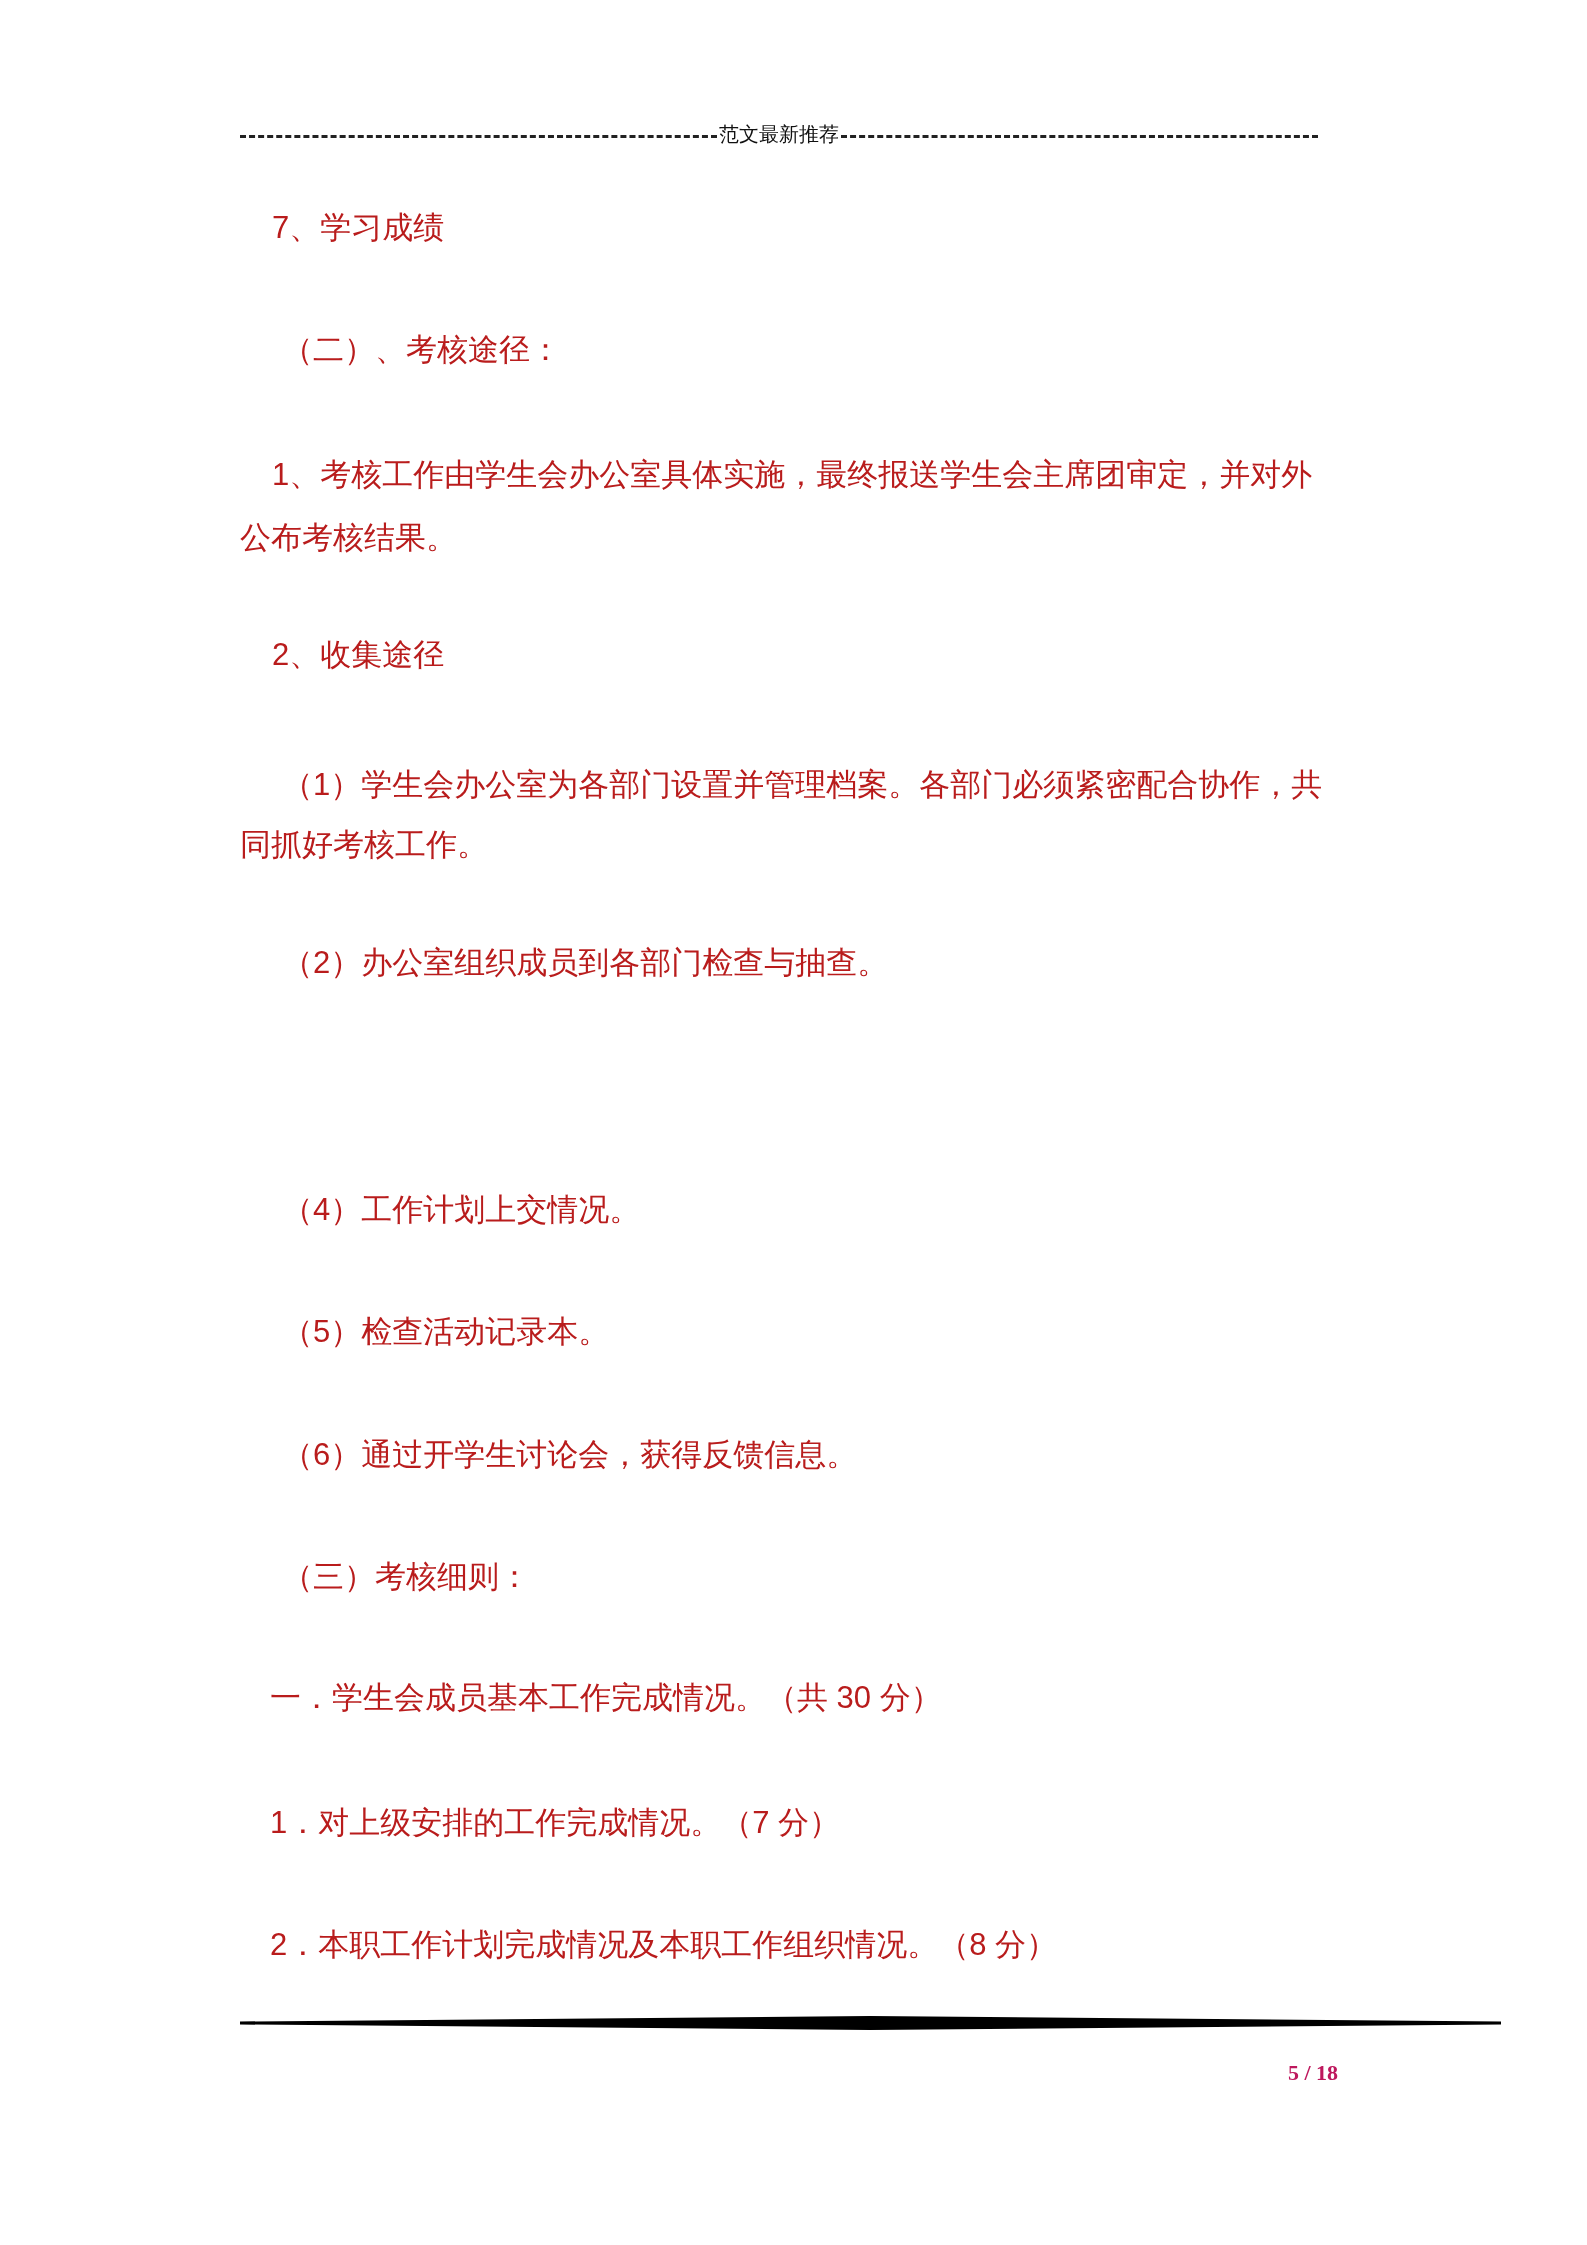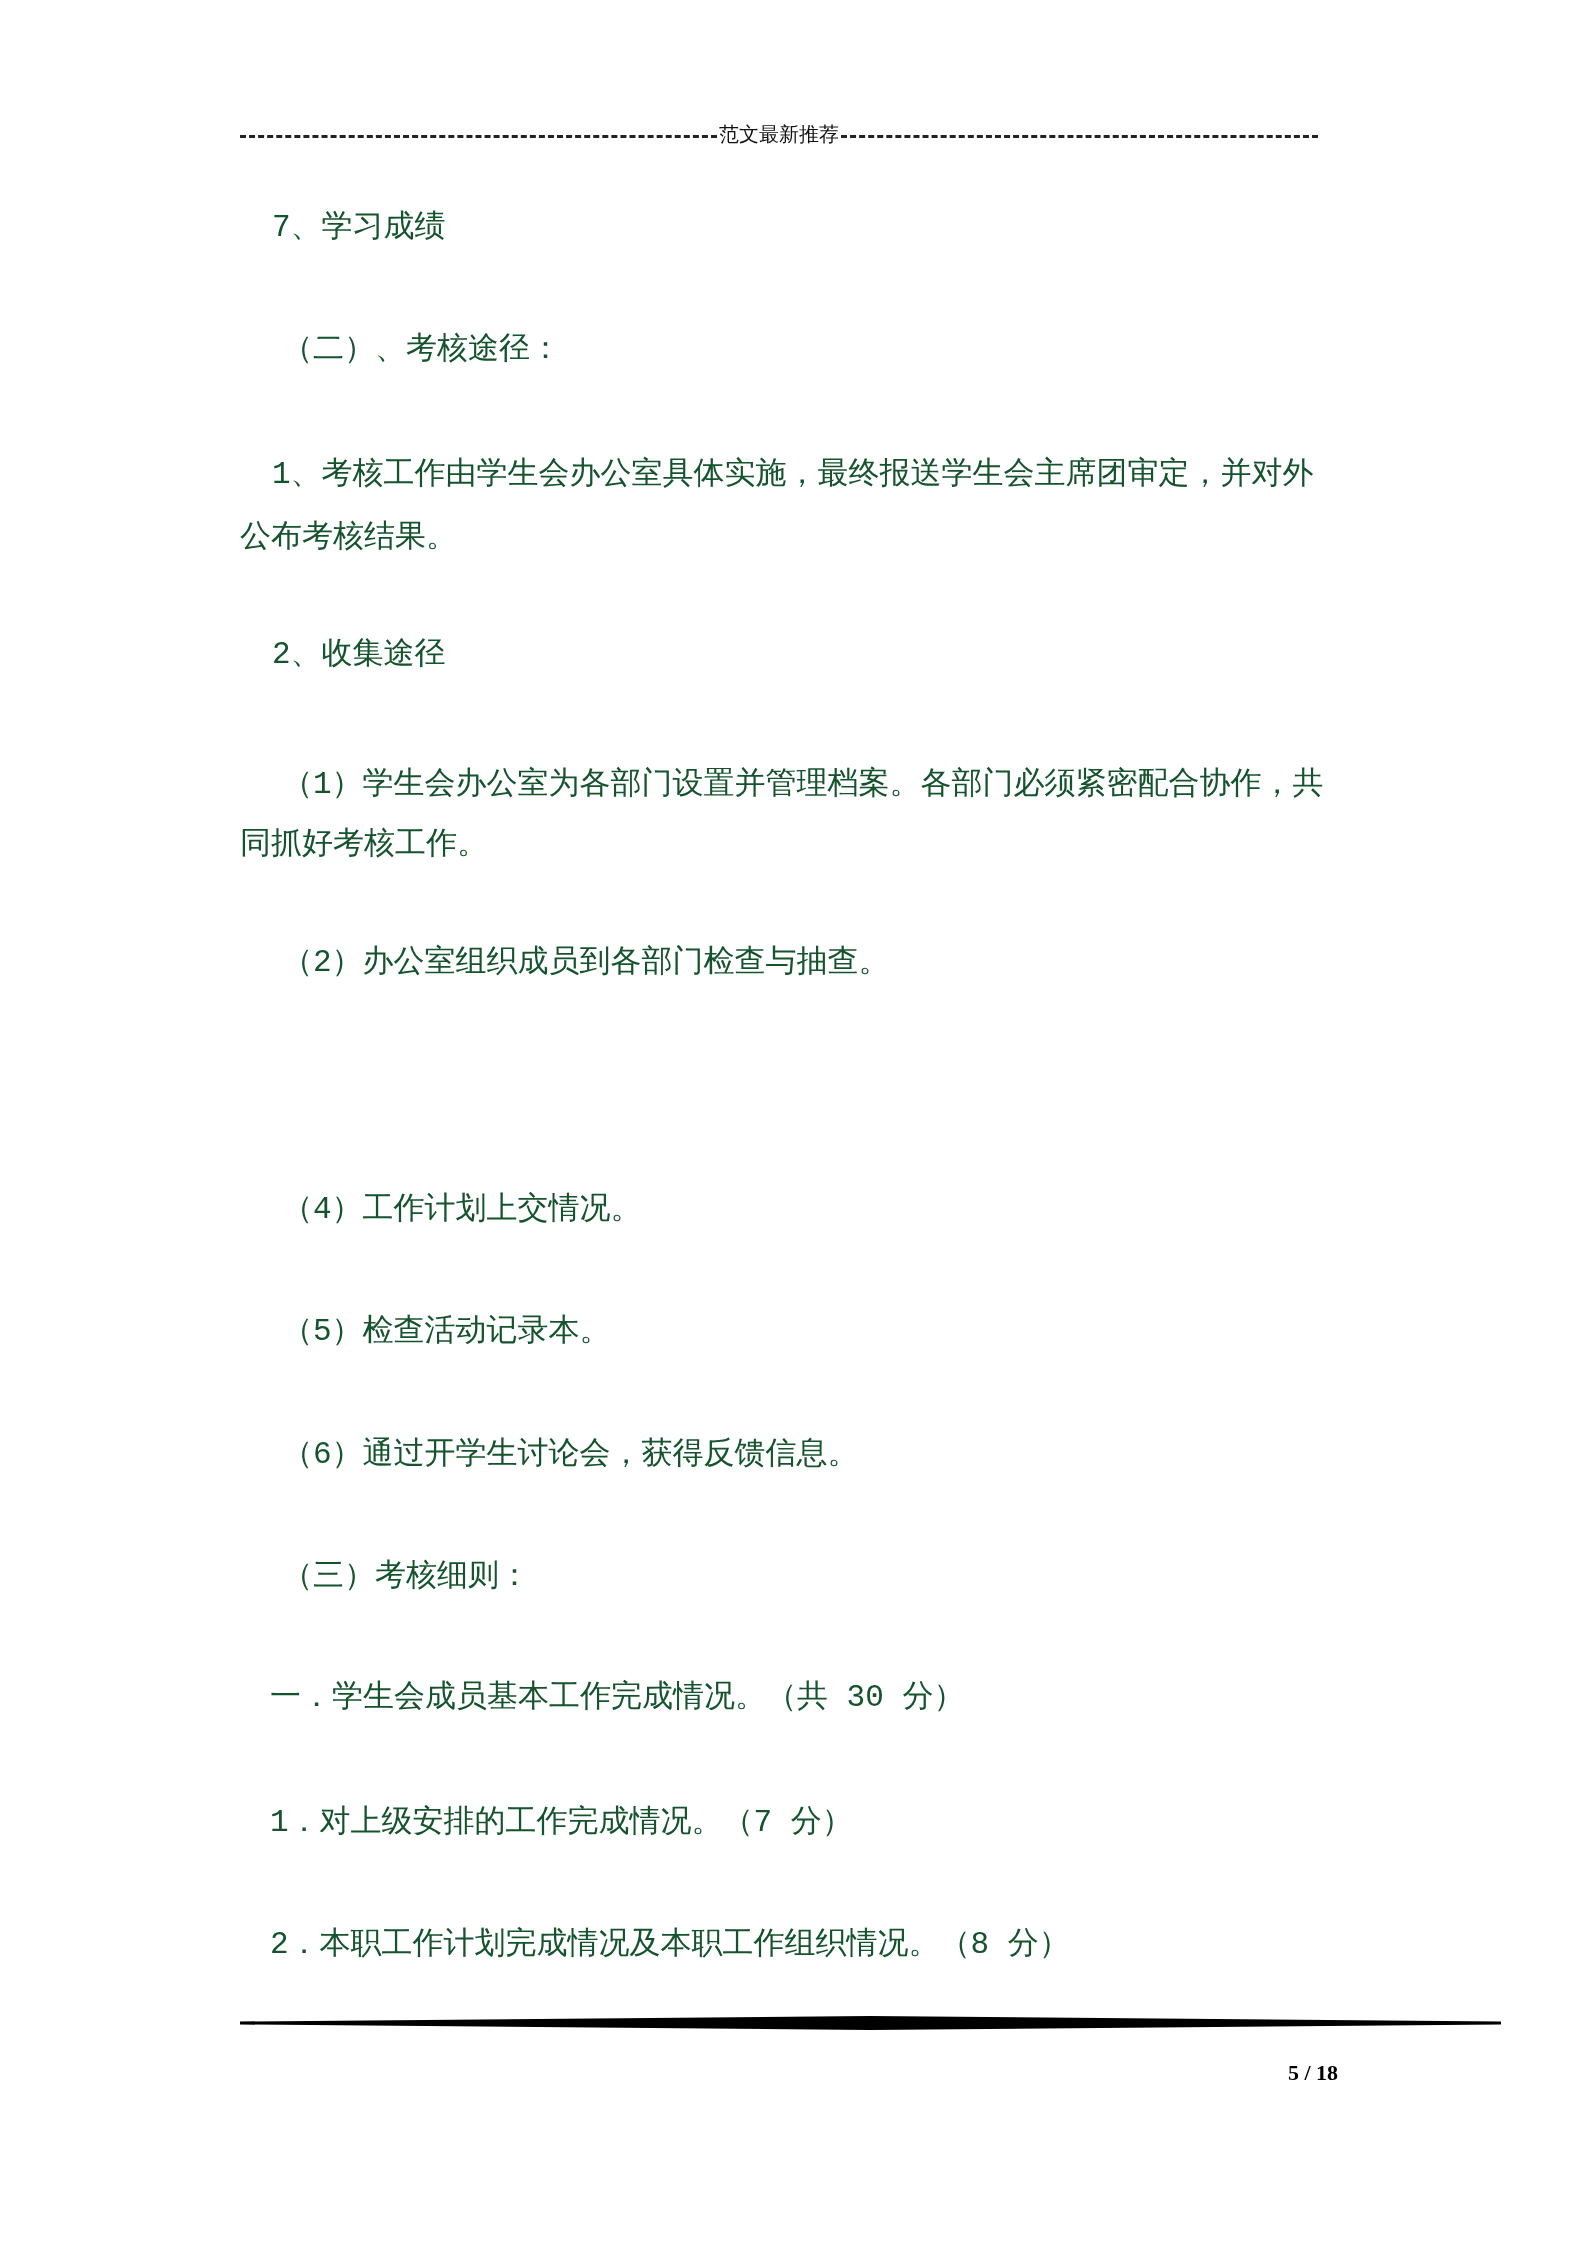--- a/index.html
+++ b/index.html
@@ -1,23 +1,23 @@
 <!DOCTYPE html>
 <html><head>
   <meta charset="utf-8">
   <style>
     html, body { margin: 0; padding: 0; background: #ffffff; }
     body { width: 1587px; height: 2245px; position: relative; overflow: hidden; }
     .page { position: absolute; left: 0; top: 0; width: 1587px; height: 1656px; background: #ffffff; }
     .header { position: absolute; left: 240px; top: 120px; width: 1078px; height: 28px; display: flex; align-items: center; }
     .header .dash { flex: 1; height: 0; border-top: 3px dashed #222; margin-top: 4px; }
     .header .title { font-family: "DejaVu Serif", "Liberation Serif", serif; font-size: 20px; color: #111; padding: 0 2px; white-space: nowrap; }
-    .line { position: absolute; font-family: Liberation Mono, monospace; font-size: 31px; color: #14532d; white-space: nowrap; line-height: 40px; height: 40px; }
+    .line { position: absolute; font-family: Liberation Sans, sans-serif; font-size: 31px; color: #b91c1c; white-space: nowrap; line-height: 40px; height: 40px; }
     .footer-rule { position: absolute; left: 240px; top: 2016px; width: 1261px; height: 14px; }
-    .page-num { position: absolute; left: 1288px; top: 2060px; font-family: "Liberation Serif", "DejaVu Serif", serif; font-weight: bold; font-size: 22px; color: #000000; white-space: nowrap; }
+    .page-num { position: absolute; left: 1288px; top: 2060px; font-family: "Liberation Serif", "DejaVu Serif", serif; font-weight: bold; font-size: 22px; color: #be185d; white-space: nowrap; }
   </style>
 </head>
 <body>
 
 <div class="page">
 
   <div class="header">
     <span class="dash"></span>
     <span class="title">范文最新推荐</span>
     <span class="dash"></span>

